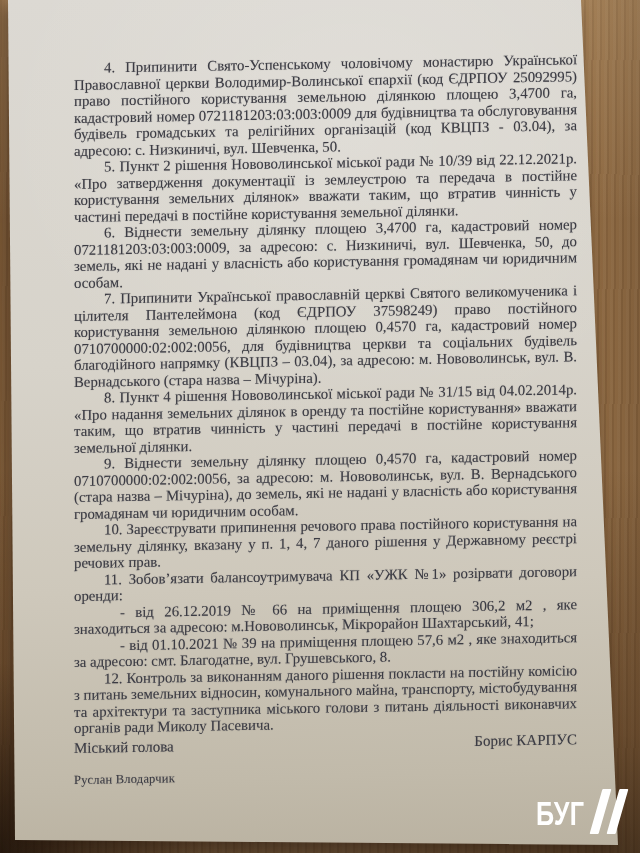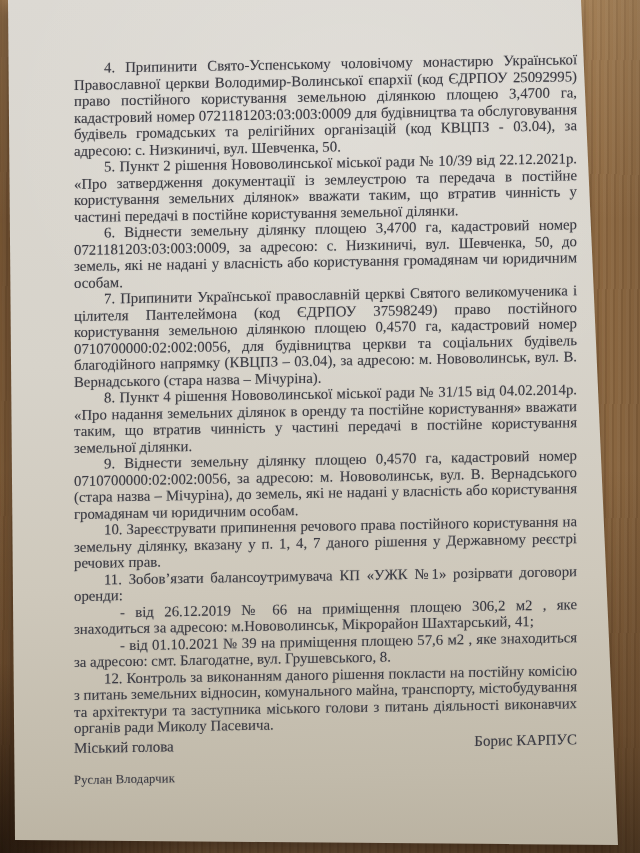--- a/index.html
+++ b/index.html
@@ -102,13 +102,18 @@
 
         <div class="sig-row">
           <span>Міський голова</span>
           <span>Борис КАРПУС</span>
         </div>
         <div class="deputy">Руслан Влодарчик</div>
       </div>
     </div>
   </div>
 
+  <div class="watermark">
+    <span class="wm-text">БУГ</span>
+    <span class="wm-slash s1"></span>
+    <span class="wm-slash s2"></span>
+  </div>
 </div>
 
 </body></html>

